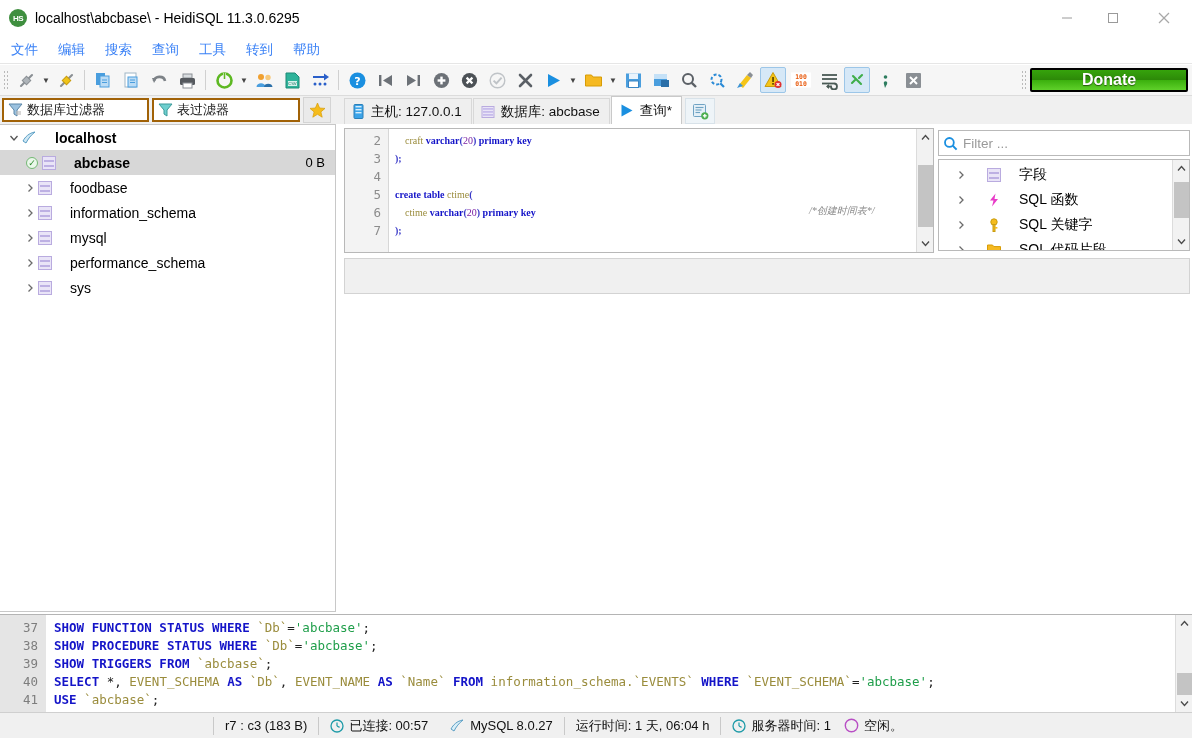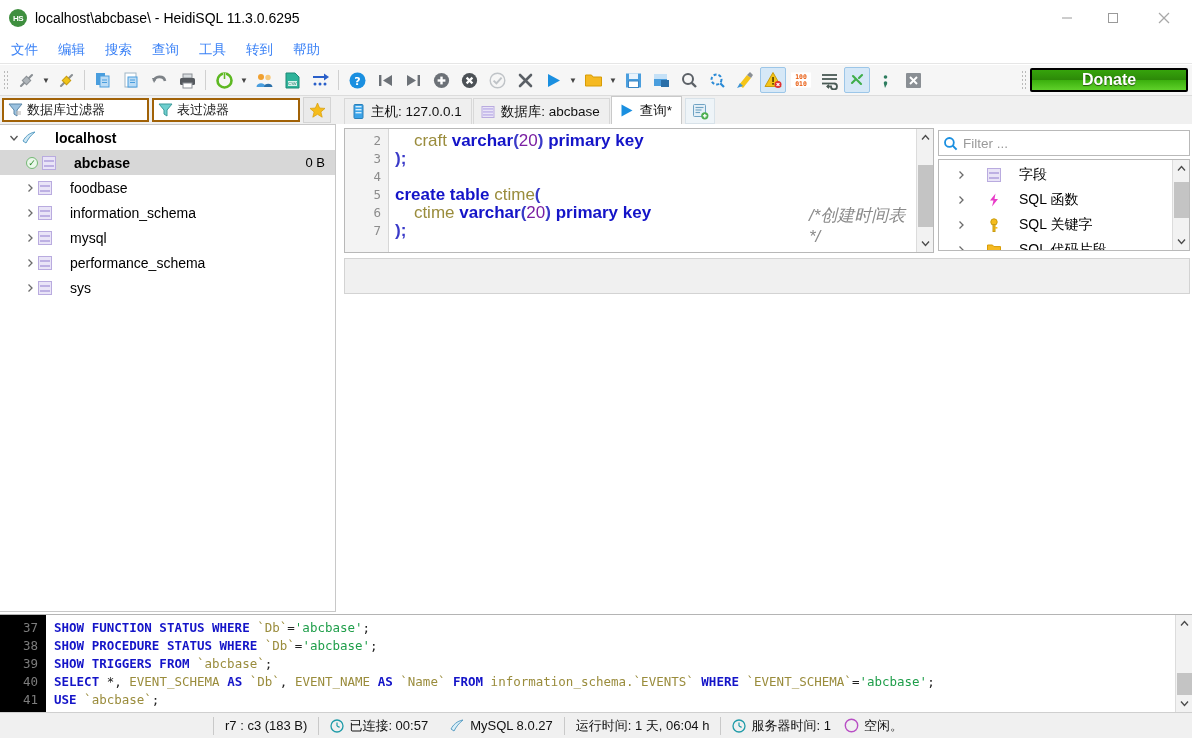--- a/index.html
+++ b/index.html
@@ -139,21 +139,21 @@
   .gutter {
     width: 44px; background: #f3f3f3; border-right: 1px solid #d7d7d7;
     padding-top: 3px; text-align: right;
   }
   .gutter div {
     height: 18px; line-height: 18px; padding-right: 7px;
     font-family: "DejaVu Sans Mono", monospace; font-size: 12.5px; color: #8c8c8c;
   }
   .code {
     flex: 1; padding: 3px 0 0 6px; position: relative;
-    font-family: Liberation Sans, sans-serif; font-size: 17px;
+    font-family: Liberation Serif, serif; font-size: 10px;
   }
   .code .ln { height: 18px; line-height: 18px; white-space: pre; }
   .kw { color: #1414c8; font-weight: bold; }
   .id { color: #9a8c3c; }
   .num { color: #7a1fa2; }
   .pun { color: #3a3ac8; font-weight: bold; }
   .cm { color: #8a8a8a; font-style: italic; }
   .cmt-pos { position: absolute; left: 420px; top: 75px; }
 
   
@@ -183,21 +183,21 @@
     position: absolute; left: 344px; top: 258px; width: 846px; height: 36px;
     background: #f0f0f0; border: 1px solid #d3d3d3;
   }
   .bigblank { position: absolute; left: 344px; top: 296px; width: 846px; height: 316px; background: #fff; }
 
   
   .logpanel {
     position: absolute; left: 0; top: 614px; width: 1192px; height: 98px;
     background: #fff; border-top: 1px solid #b4b4b4; display: flex; overflow: hidden;
   }
-  .log-gutter { width: 46px; background: #000000; text-align: right; padding-top: 4px; }
+  .log-gutter { width: 46px; background: #e5e5e5; text-align: right; padding-top: 4px; }
   .log-gutter div {
     height: 18px; line-height: 18px; padding-right: 8px;
     font-family: "DejaVu Sans Mono", monospace; font-size: 12.5px; color: #7d7d7d;
   }
   .log-code { flex: 1; padding-top: 4px; padding-left: 8px; font-family: "DejaVu Sans Mono", monospace; font-size: 12.5px; }
   .log-code .ln { height: 18px; line-height: 18px; white-space: pre; }
   .lk { color: #1414c8; font-weight: bold; }
   .lid { color: #9a8c3c; }
   .lstr { color: #1f9e4a; }
   .lpl { color: #222; }

